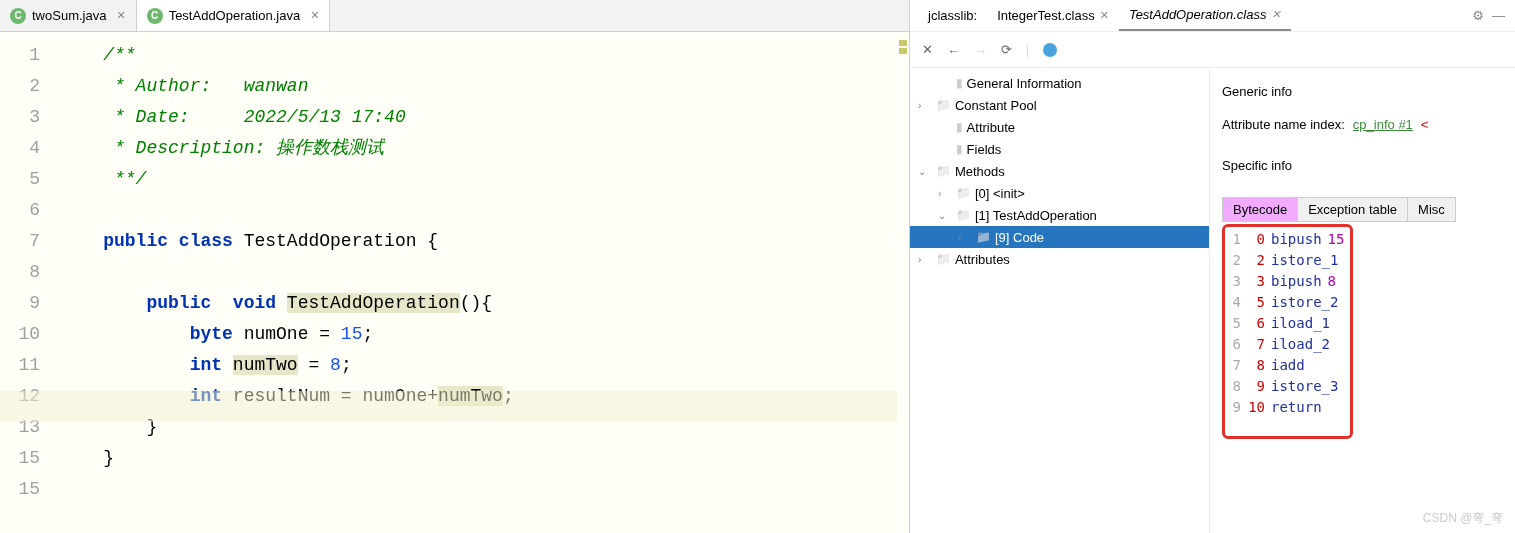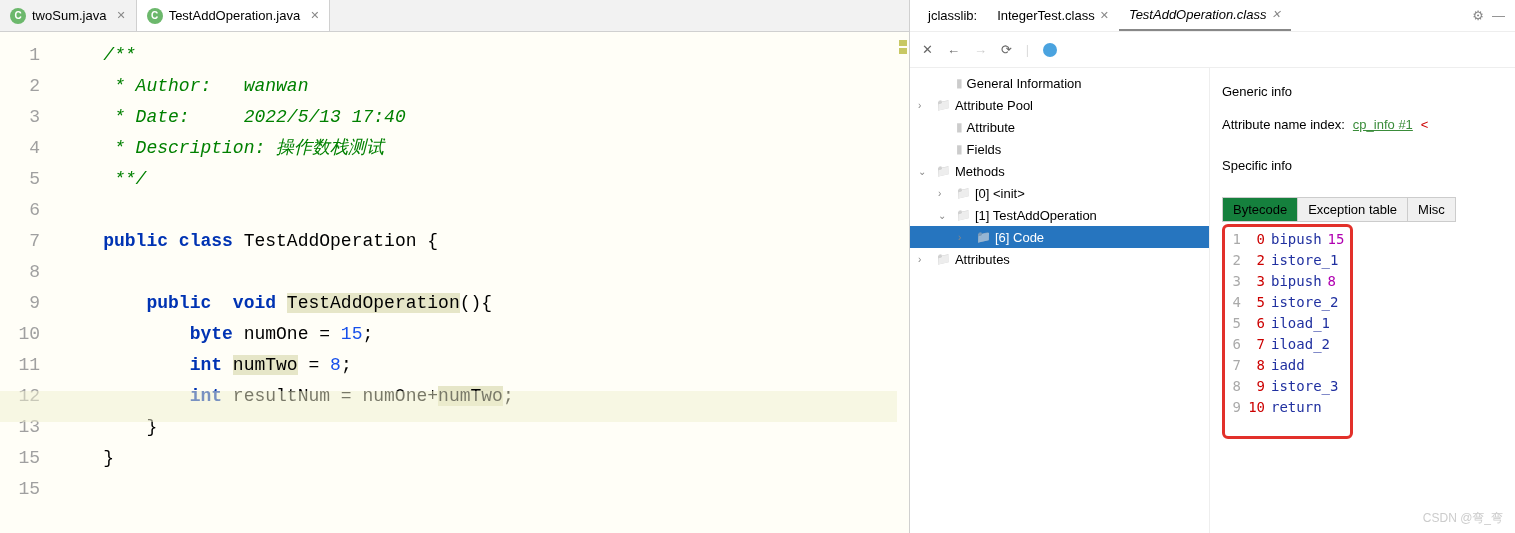--- a/index.html
+++ b/index.html
@@ -35,21 +35,21 @@
 .arrow { width: 14px; color: #888; font-size: 10px; }
 .folder { color: #aaa; }
 .file-ico { color: #aaa; }
 .detail { flex: 1; padding: 10px 12px; display: flex; flex-direction: column; }
 .sec-title { margin: 6px 0 18px 0; }
 .field-row { display: flex; gap: 8px; margin-bottom: 2px; }
 .link { color: #3a8c3a; text-decoration: underline; cursor: pointer; }
 .red-arrow { color: #c00; }
 .bc-tabs { display: flex; border: 1px solid #ccc; width: fit-content; margin-top: 6px; }
 .bc-tab { padding: 4px 10px; border-right: 1px solid #ccc; background: #f0f0f0; cursor: pointer; }
-.bc-tab.active { background: #15803d; }
+.bc-tab.active { background: #f0abfc; }
 .bc-tab:last-child { border-right: none; }
 .bytecode { margin-top: 2px; font-family: "Consolas", monospace; font-size: 14px; position: relative; }
 .bc-box { border: 3px solid #e2302a; border-radius: 6px; padding: 2px 6px 18px 2px; display: inline-block; }
 .bc-line { line-height: 21px; display: flex; }
 .bc-ln { color: #aaa; width: 14px; text-align: right; margin-right: 2px; }
 .bc-off { color: #c00; width: 22px; text-align: right; margin-right: 6px; }
 .bc-op { color: #2030a0; }
 .bc-arg { color: #b000b0; margin-left: 6px; }
 .gear { margin-left: auto; margin-right: 8px; color: #888; cursor: pointer; }
 .minus { color: #888; cursor: pointer; margin-right: 10px; }
@@ -126,21 +126,21 @@
   <div class="jc-body">
     <div class="tree" id="tree">
         <div class="tree-row" style="padding-left: 28px;">
           <span class="arrow"></span>
           <span class="file-ico" style="filter: grayscale(1) opacity(0.6); font-size: 12px;">▮</span>
           <span>General Information</span>
         </div>
         <div class="tree-row" style="padding-left: 8px;">
           <span class="arrow">›</span>
           <span class="folder" style="filter: grayscale(1) opacity(0.6); font-size: 12px;">📁</span>
-          <span>Attribute Pool</span>
+          <span>Constant Pool</span>
         </div>
         <div class="tree-row" style="padding-left: 28px;">
           <span class="arrow"></span>
           <span class="file-ico" style="filter: grayscale(1) opacity(0.6); font-size: 12px;">▮</span>
           <span>Attribute</span>
         </div>
         <div class="tree-row" style="padding-left: 28px;">
           <span class="arrow"></span>
           <span class="file-ico" style="filter: grayscale(1) opacity(0.6); font-size: 12px;">▮</span>
           <span>Fields</span>
@@ -156,21 +156,21 @@
           <span>[0] &lt;init&gt;</span>
         </div>
         <div class="tree-row" style="padding-left: 28px;">
           <span class="arrow">⌄</span>
           <span class="folder" style="filter: grayscale(1) opacity(0.6); font-size: 12px;">📁</span>
           <span>[1] TestAddOperation</span>
         </div>
         <div class="tree-row selected" style="padding-left: 48px;">
           <span class="arrow">›</span>
           <span class="folder" style="filter: grayscale(1) opacity(0.6); font-size: 12px;">📁</span>
-          <span>[6] Code</span>
+          <span>[9] Code</span>
         </div>
         <div class="tree-row" style="padding-left: 8px;">
           <span class="arrow">›</span>
           <span class="folder" style="filter: grayscale(1) opacity(0.6); font-size: 12px;">📁</span>
           <span>Attributes</span>
         </div>
       </div>
     <div class="detail">
       <div class="sec-title">Generic info</div>
       <div class="field-row">

